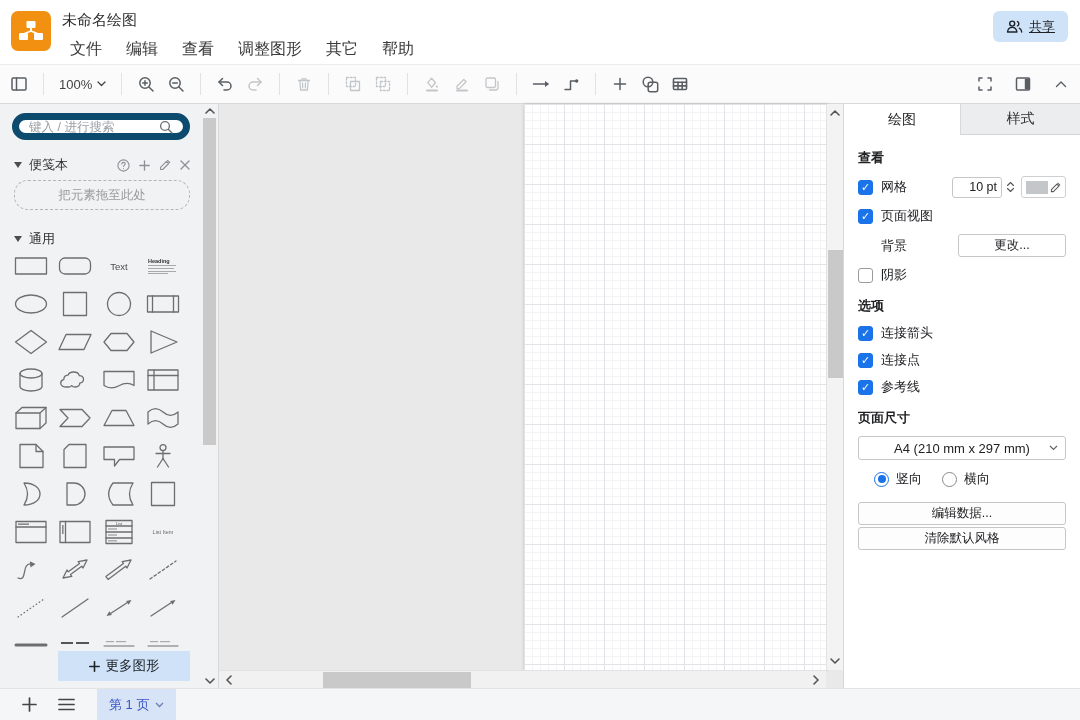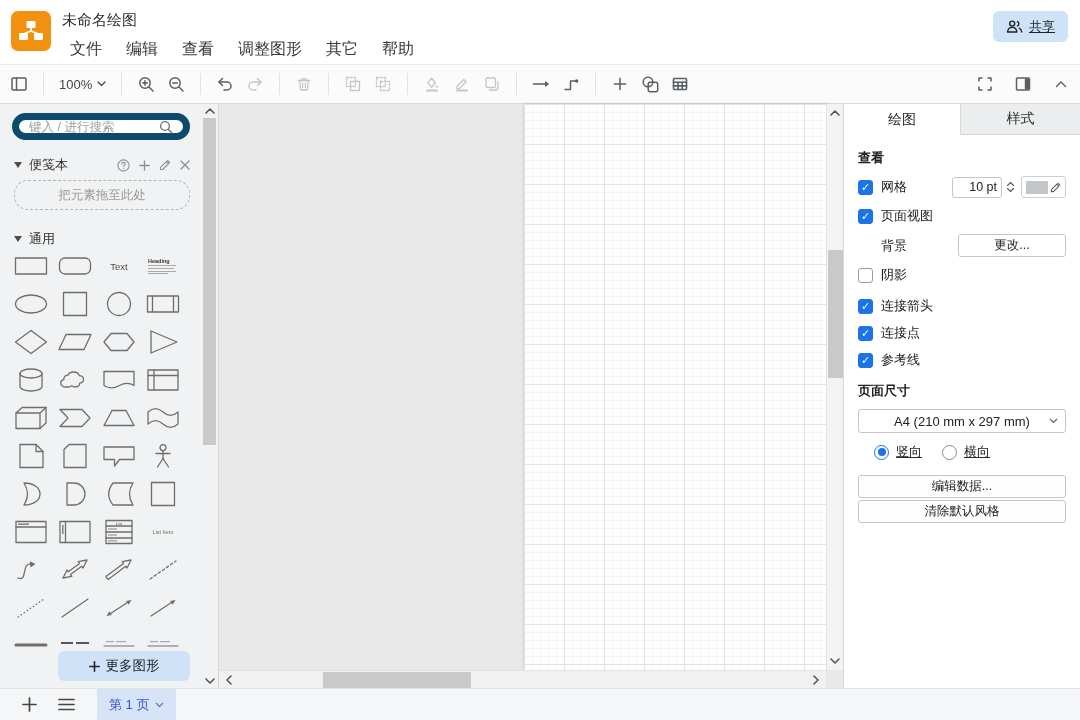--- a/index.html
+++ b/index.html
@@ -38,21 +38,21 @@
   #dropzone{position:absolute;left:14px;top:76px;width:176px;height:30px;border:1.6px dashed #b5b5b5;border-radius:14px;display:flex;align-items:center;justify-content:center;color:#9a9a9a;font-size:12.5px;}
   #general-head{position:absolute;left:14px;top:126px;}
   #shape-grid{position:absolute;left:13px;top:143px;width:176px;height:402px;overflow:hidden;display:grid;grid-template-columns:repeat(4,36px);grid-auto-rows:38px;column-gap:8px;}
   .shape{display:flex;align-items:center;justify-content:center;color:#6e6e6e;}
   .shape svg{fill:none;stroke:currentColor;stroke-width:1.3;stroke-linecap:round;stroke-linejoin:round;}
   .mini-text{font-size:9.5px;color:#4c4c4c;}
   .mini-head{width:30px;}
   .mini-head .t{font-size:5.5px;font-weight:bold;color:#333;}
   .mini-head .l{height:1px;background:#a9a9a9;margin-top:1.6px;}
   .mini-li{font-size:5.5px;color:#6e6e6e;}
-  #more-shapes{position:absolute;left:58px;bottom:7px;width:132px;height:30px;background:#cfe2f8;border-radius:6px;display:flex;align-items:center;justify-content:center;gap:6px;color:#20242a;font-size:13.5px;}
+  #more-shapes{position:absolute;left:58px;bottom:7px;width:132px;height:30px;background:#cfe2f8;border-radius:0;display:flex;align-items:center;justify-content:center;gap:6px;color:#20242a;font-size:13.5px;}
   
   #sb-scroll{position:absolute;right:1px;top:0;width:15px;height:100%;}
   .scroll-arrow{position:absolute;left:0;width:100%;height:14px;display:flex;align-items:center;justify-content:center;color:#555;}
   #sb-thumb{position:absolute;left:1px;top:14px;width:13px;height:327px;background:#c9c9c9;}
 
   
   #canvas{position:absolute;left:218px;top:0;width:625px;height:100%;background:#e9e9e9;border-left:1px solid #d8d8d8;}
   #page{position:absolute;left:305px;top:0;width:304px;height:566px;background-color:#fff;
     background-image:
       linear-gradient(#e2e3e7 1px,transparent 1px),
@@ -82,21 +82,21 @@
   .cb-label{margin-left:8px;color:#202124;}
   .indent{margin-left:23px;}
   #grid-size-wrap{margin-left:auto;display:flex;align-items:center;}
   #grid-size-input{width:50px;height:21px;border:1px solid #c6c6c6;border-radius:3px;font-size:12.5px;text-align:right;padding-right:4px;color:#202124;font-family:inherit;background:#fff;}
   #grid-spinner{width:12px;display:flex;flex-direction:column;align-items:center;gap:2px;color:#555;margin-left:2px;}
   #grid-color-btn{margin-left:5px;width:45px;height:22px;border:1px solid #cfcfcf;border-radius:3px;background:#fff;display:flex;align-items:center;justify-content:space-between;padding:0 4px;}
   #grid-color-swatch{width:22px;height:13px;background:#c3c7ca;}
   #change-btn{margin-left:auto;width:108px;height:23px;border:1px solid #c6c6c6;border-radius:3px;background:#fff;font-size:12.5px;color:#202124;display:flex;align-items:center;justify-content:center;}
   #page-size-select{width:100%;height:24px;border:1px solid #c6c6c6;border-radius:3px;display:flex;align-items:center;justify-content:center;position:relative;color:#202124;font-size:13px;margin-bottom:10px;}
   #page-size-select .chev{position:absolute;right:7px;color:#666;}
-  #orient-row{display:flex;align-items:center;gap:20px;padding-left:16px;margin-bottom:14px;text-decoration:underline;}
+  #orient-row{display:flex;align-items:center;gap:20px;padding-left:16px;margin-bottom:14px;}
   .rad-wrap{display:flex;align-items:center;gap:7px;color:#202124;}
   .rad{width:15px;height:15px;border-radius:50%;border:1px solid #8a8a8a;display:flex;align-items:center;justify-content:center;background:#fff;}
   .rad.on{border:1.6px solid #1a73e8;}
   .rad.on::after{content:"";width:8px;height:8px;border-radius:50%;background:#1a73e8;}
   .panel-btn{width:100%;height:23px;border:1px solid #c6c6c6;border-radius:3px;background:#fdfdfd;font-size:12.5px;color:#202124;display:flex;align-items:center;justify-content:center;margin-bottom:2px;}
 
   
   #footer{position:absolute;left:0;bottom:0;right:0;height:32px;background:#f5f6f7;border-top:1px solid #e3e3e3;display:flex;align-items:center;}
   #footer-plus{margin-left:22px;color:#454545;}
   #footer-pages{margin-left:21px;color:#454545;}
@@ -685,20 +685,21 @@
         <span class="indent">背景</span>
         <span id="change-btn">更改...</span>
       </div>
 
 
       <div class="fmt-row" style="margin-bottom:13px;">
         <span class="cb"></span>
         <span class="cb-label">阴影</span>
       </div>
 
+      <div class="fmt-title">选项</div>
 
       <div class="fmt-row">
         <span class="cb on"></span>
         <span class="cb-label">连接箭头</span>
       </div>
       <div class="fmt-row">
         <span class="cb on"></span>
         <span class="cb-label">连接点</span>
       </div>
       <div class="fmt-row" style="margin-bottom:13px;">

